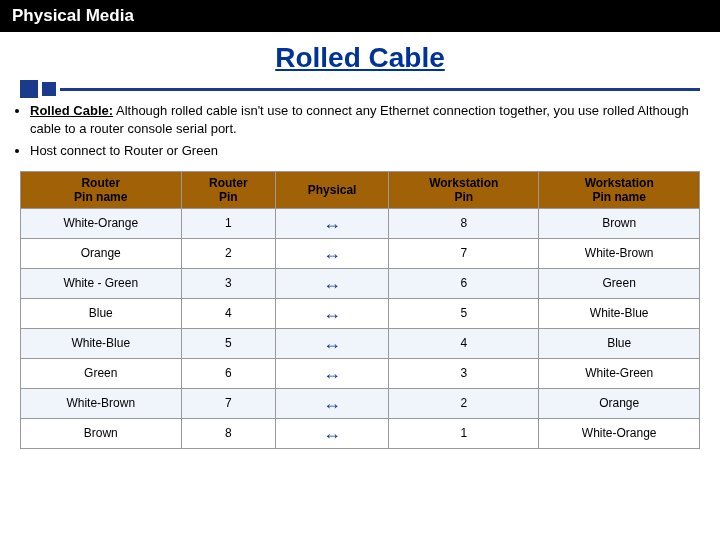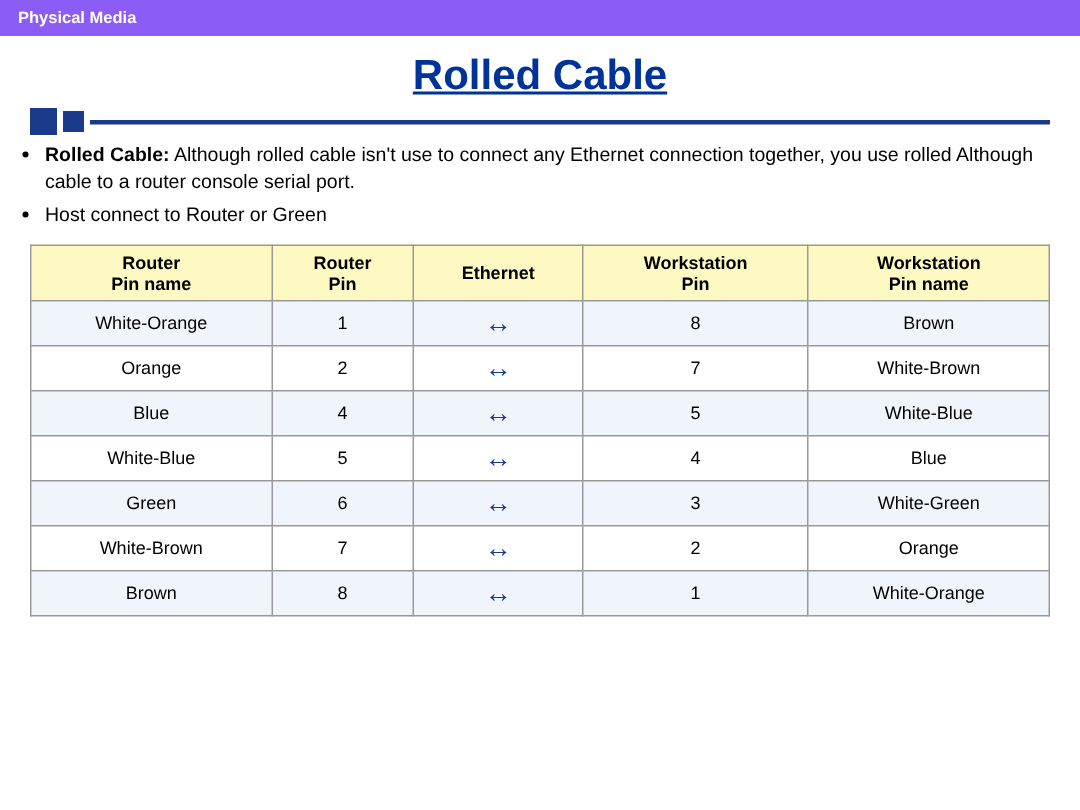--- a/index.html
+++ b/index.html
@@ -5,24 +5,24 @@
     * { margin: 0; padding: 0; box-sizing: border-box; }
     body {
       width: 720px;
       height: 540px;
       font-family: Arial, sans-serif;
       font-size: 13px;
       background: #fff;
       overflow: hidden;
     }
     #header {
-      background: #8b5cf6;
+      background: #000000;
       color: #fff;
       padding: 6px 12px;
-      font-size: 11px;
+      font-size: 17px;
       font-weight: bold;
     }
     #content {
       padding: 10px 20px 10px 20px;
     }
     #title-area {
       text-align: center;
       margin-bottom: 6px;
     }
     #page-title {
@@ -64,21 +64,21 @@
       width: 100%;
       border-collapse: collapse;
       font-size: 12px;
     }
     table th, table td {
       border: 1px solid #999;
       text-align: center;
       padding: 4px 6px;
     }
     table thead th {
-      background: #fef9c3;
+      background: #a16207;
       font-weight: bold;
       color: #000;
     }
     table tbody tr:nth-child(odd) {
       background: #f0f4fb;
     }
     table tbody tr:nth-child(even) {
       background: #fff;
     }
     .arrow-cell {
@@ -100,52 +100,59 @@
   </div>
 
   <div id="decorators">
     <div class="blue-square"></div>
     <div class="blue-square-small"></div>
     <div class="h-line"></div>
   </div>
 
   <ul id="bullets">
     <li>
-      <span style="font-weight:bold;">Rolled Cable:</span>
+      <span style="font-weight:bold;text-decoration:underline;">Rolled Cable:</span>
       <span> Although rolled cable isn't use to connect any Ethernet connection together, you use rolled Although cable to a router console serial port.</span>
     </li>
     <li>
       <span>Host connect to Router or Green</span>
     </li>
   </ul>
 
   <table>
     <thead>
       <tr>
         <th>Router<br>Pin name</th>
         <th>Router<br>Pin</th>
-        <th>Ethernet</th>
+        <th>Physical</th>
         <th>Workstation<br>Pin</th>
         <th>Workstation<br>Pin name</th>
       </tr>
     </thead>
     <tbody id="table-body">
     <tr>
           <td>White-Orange</td>
           <td>1</td>
           <td class="arrow-cell"><span style="color:#1a3a8c;font-size:18px;">↔</span></td>
           <td>8</td>
           <td>Brown</td>
         </tr>
         <tr>
           <td>Orange</td>
           <td>2</td>
           <td class="arrow-cell"><span style="color:#1a3a8c;font-size:18px;">↔</span></td>
           <td>7</td>
           <td>White-Brown</td>
+        </tr>
+        <tr>
+          <td>White - Green</td>
+          <td>3</td>
+          <td class="arrow-cell"><span style="color:#1a3a8c;font-size:18px;">↔</span></td>
+          <td>6</td>
+          <td>Green</td>
         </tr>
         <tr>
           <td>Blue</td>
           <td>4</td>
           <td class="arrow-cell"><span style="color:#1a3a8c;font-size:18px;">↔</span></td>
           <td>5</td>
           <td>White-Blue</td>
         </tr>
         <tr>
           <td>White-Blue</td>

